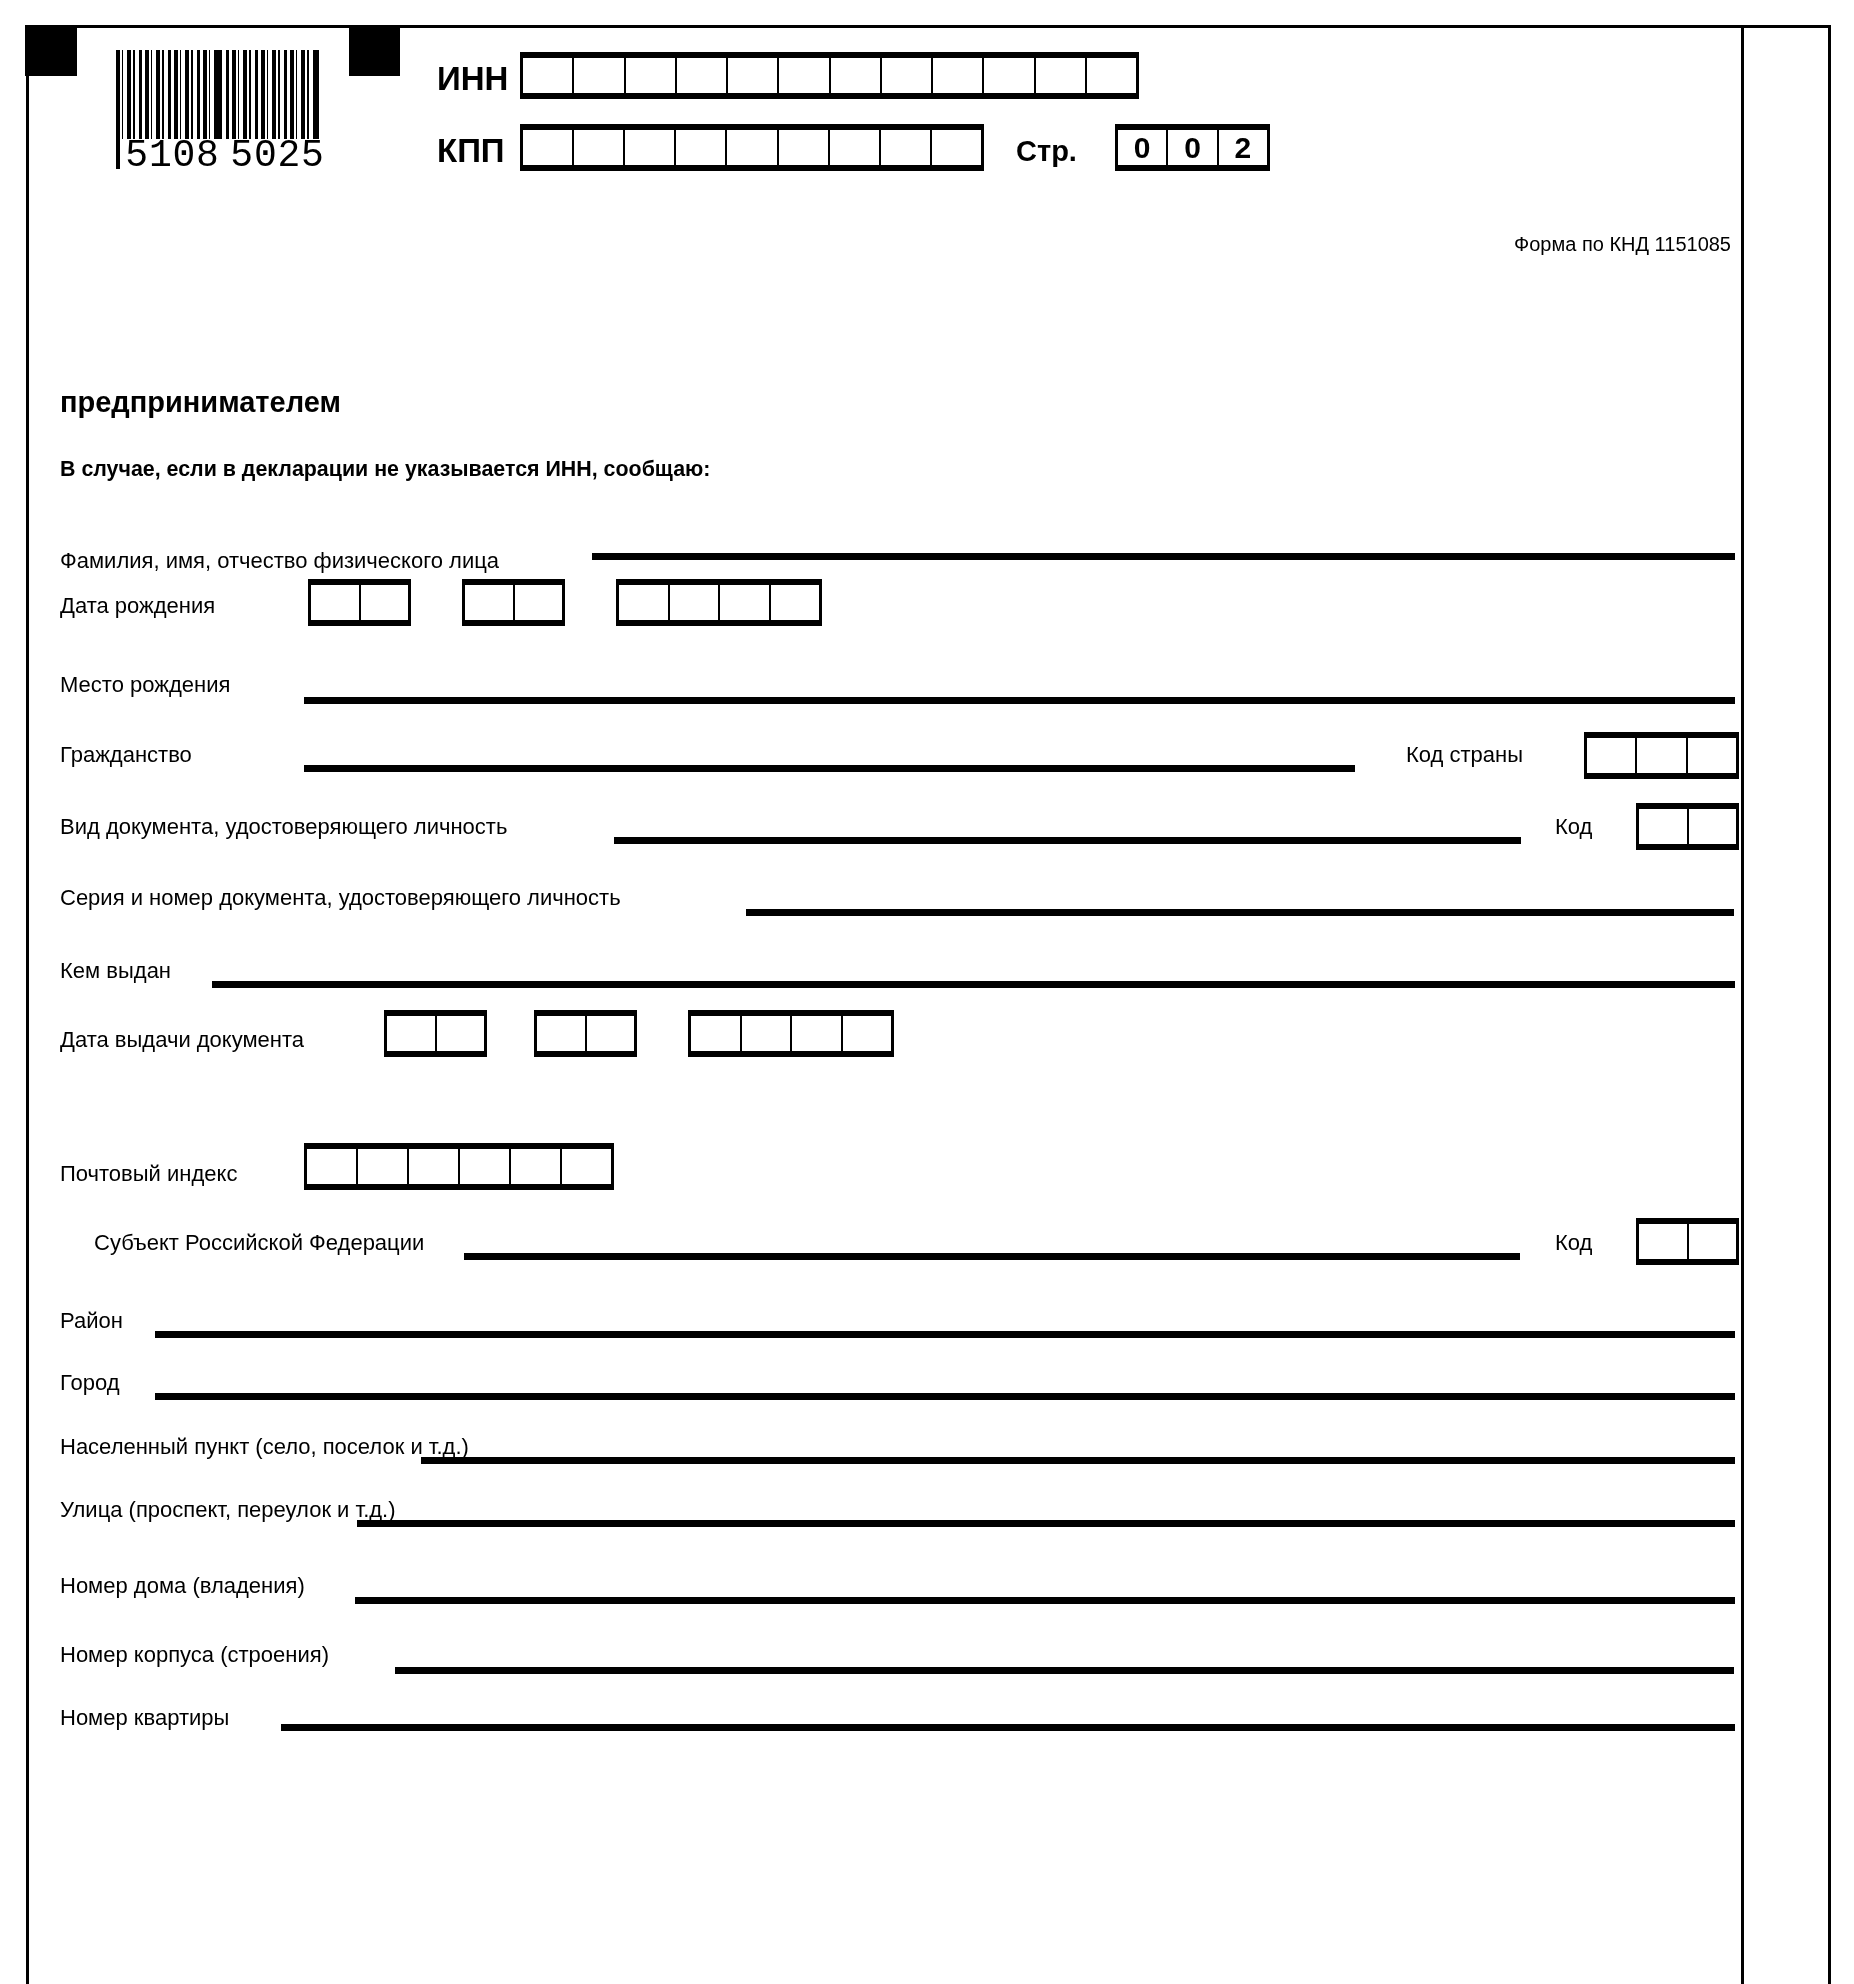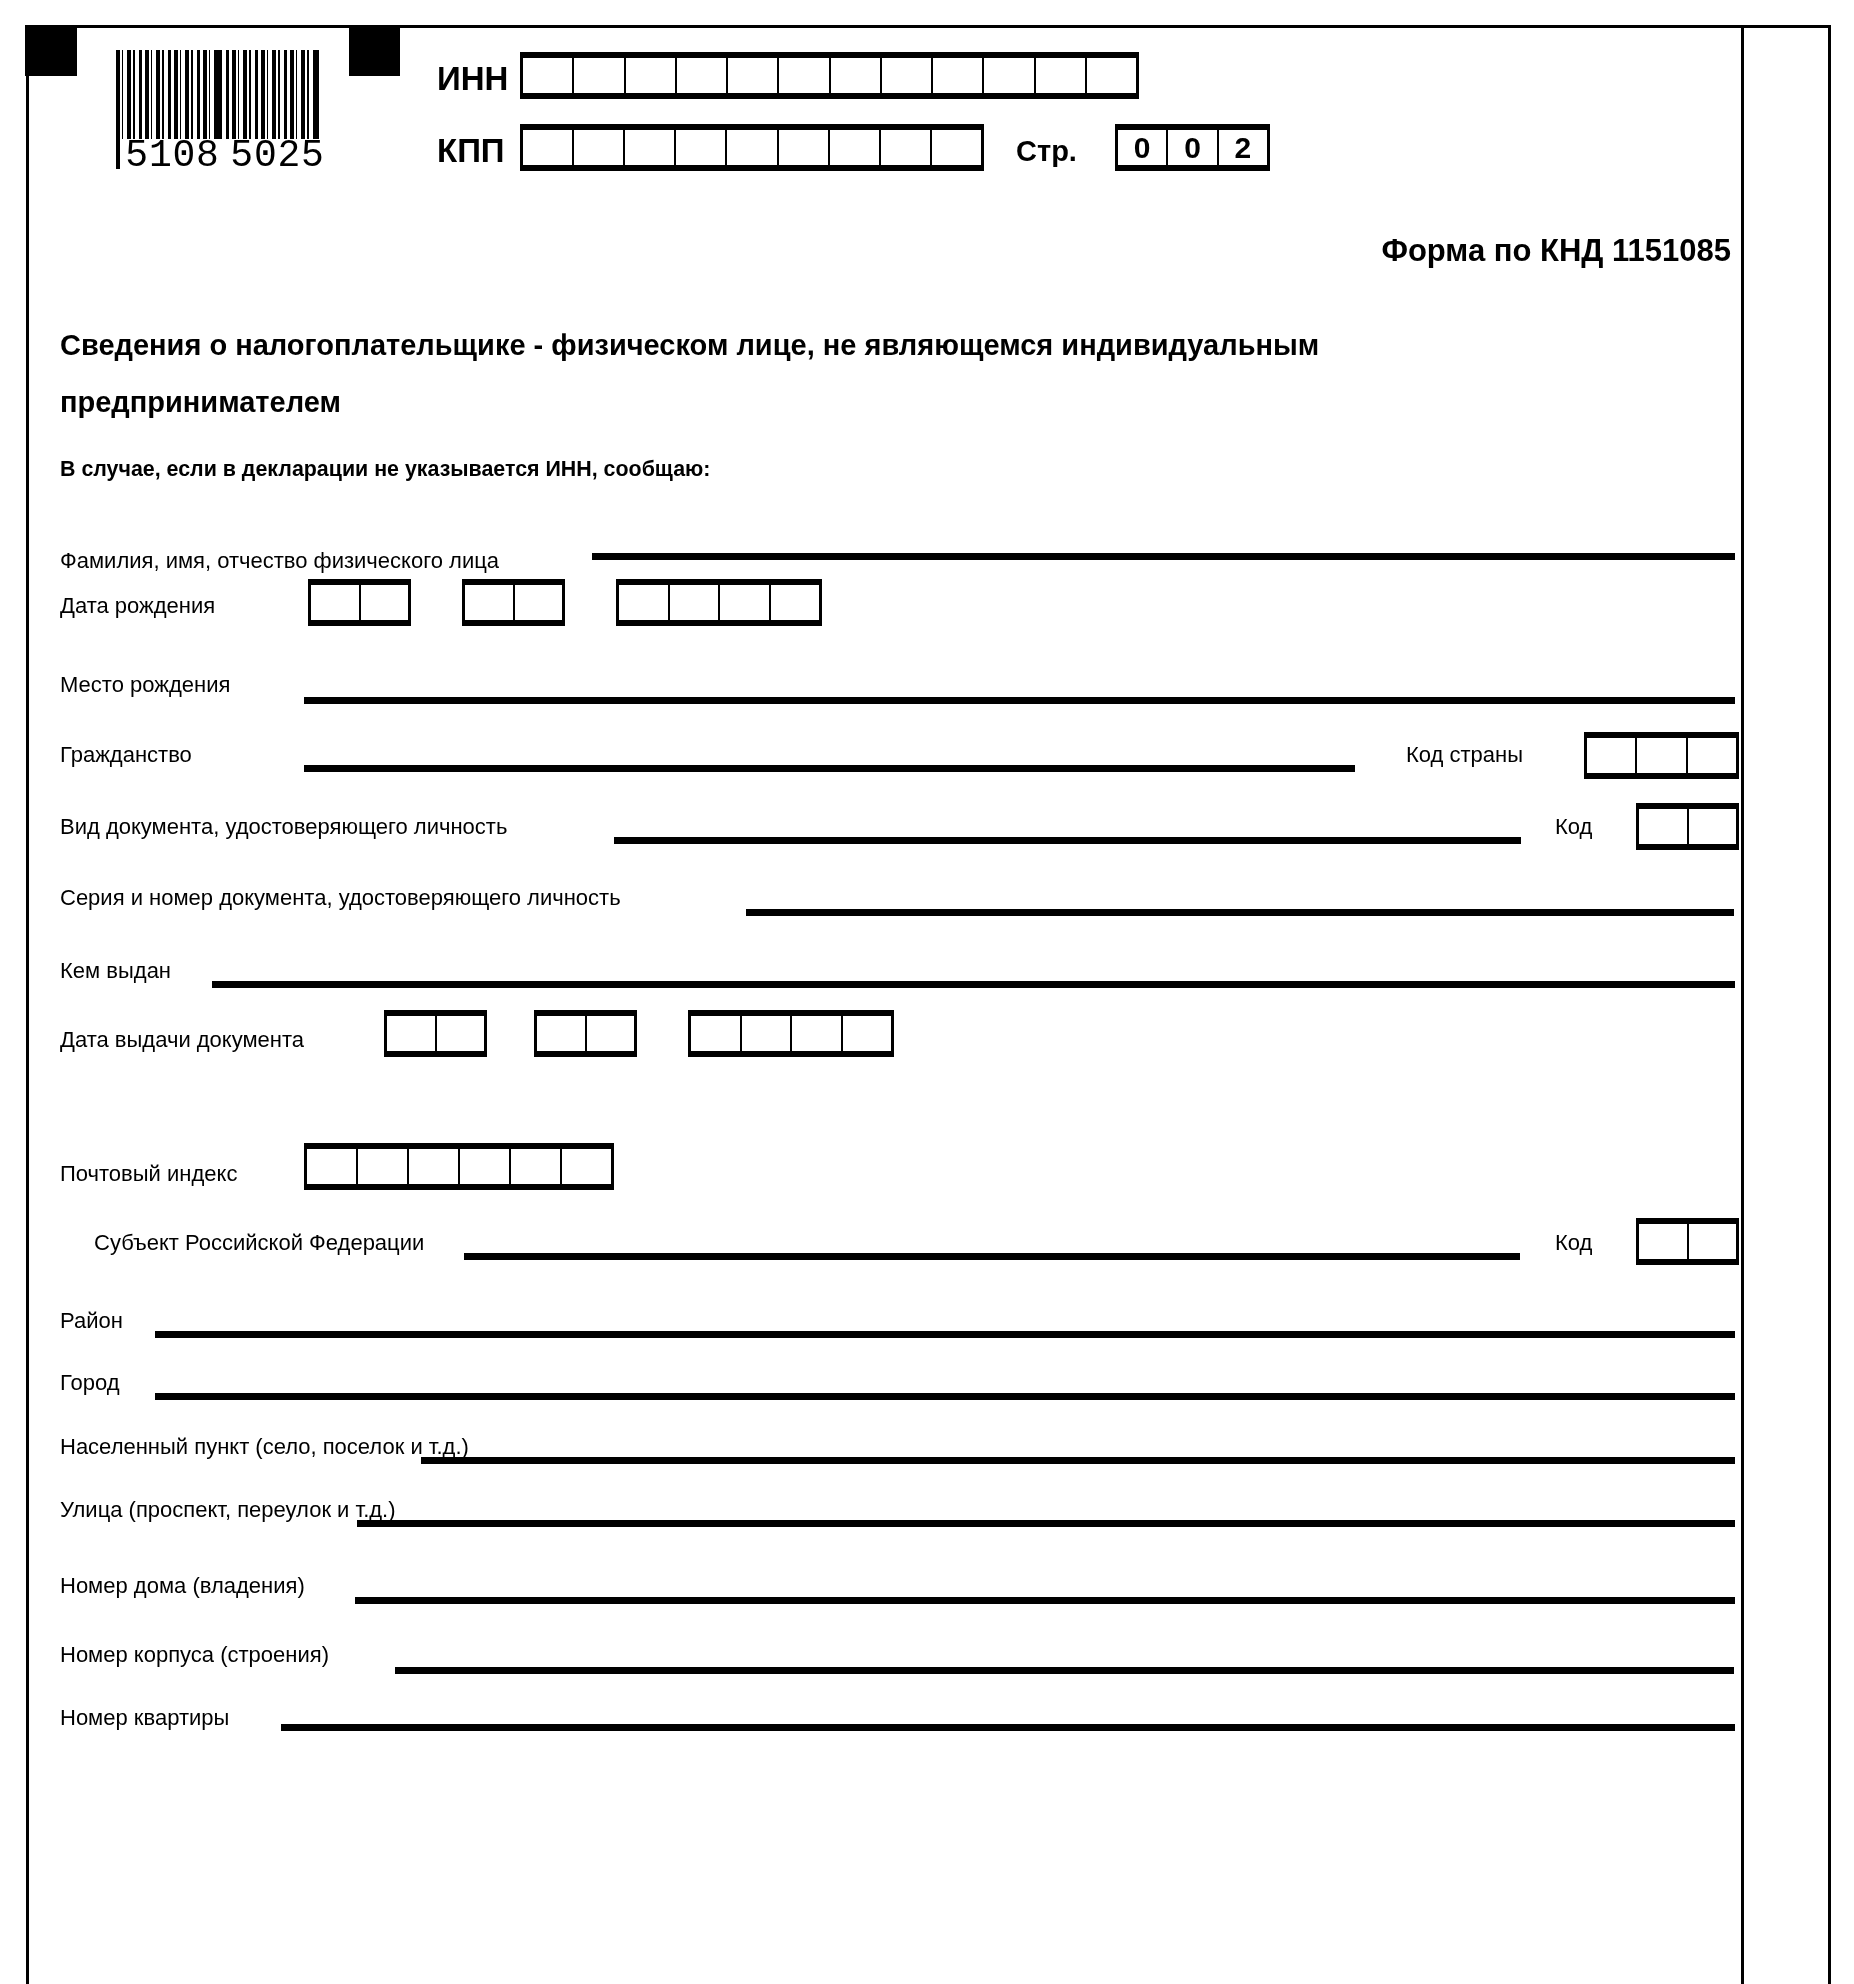--- a/index.html
+++ b/index.html
@@ -10,21 +10,21 @@
     background:#ffffff;
     font-family:"Liberation Sans", sans-serif;
     color:#000;
     overflow:hidden;
   }
   .bar{position:absolute;background:#000;}
   .mark{position:absolute;background:#000;}
   .lbl{position:absolute;font-size:22px;line-height:1.15;white-space:nowrap;color:#000;}
   .bold{font-weight:bold;}
   .title{font-size:29px;font-weight:bold;line-height:58px;white-space:nowrap;}
-  .formcode{font-size:31px;font-weight:bold;text-align:right;}
+  .formcode{font-size:20px;font-weight:normal;text-align:right;}
   .hdr-lbl{font-size:33px;font-weight:bold;}
   .str-lbl{font-size:29px;font-weight:bold;}
   .fline{position:absolute;height:7.1px;background:#000;}
   .cellbox{
     position:absolute;
     display:flex;
     box-sizing:border-box;
     border:3.2px solid #000;
     border-top-width:6.7px;
     border-bottom-width:6.7px;
@@ -111,21 +111,20 @@
 
   <div class="lbl str-lbl" style="left:1016px;top:135px;">Стр.</div>
   <div class="cellbox" style="left:1115px;top:124px;width:155px;height:47px;">
     <div class="cell">0</div>
     <div class="cell">0</div>
     <div class="cell">2</div>
   </div>
 
   <div class="lbl formcode" style="right:124px;top:233px;">Форма по КНД 1151085</div>
 
-  <div class="lbl title" style="left:60px;top:316px;">Сведения о налогоплательщике - физическом лице, не являющемся индивидуальным</div>
   <div class="lbl title" style="left:60px;top:373px;">предпринимателем</div>
 
   <div class="lbl bold" style="left:60px;top:457px;font-size:21.4px;">В случае, если в декларации не указывается ИНН, сообщаю:</div>
 
   <div class="lbl" style="left:60px;top:548px;">Фамилия, имя, отчество физического лица</div>
   <div class="fline" style="left:592px;top:553px;width:1143px;"></div>
 
   <div class="lbl" style="left:60px;top:593px;">Дата рождения</div>
   <div class="cellbox" style="left:308px;top:579px;width:103px;height:47px;">
       <div class="cell"></div>

